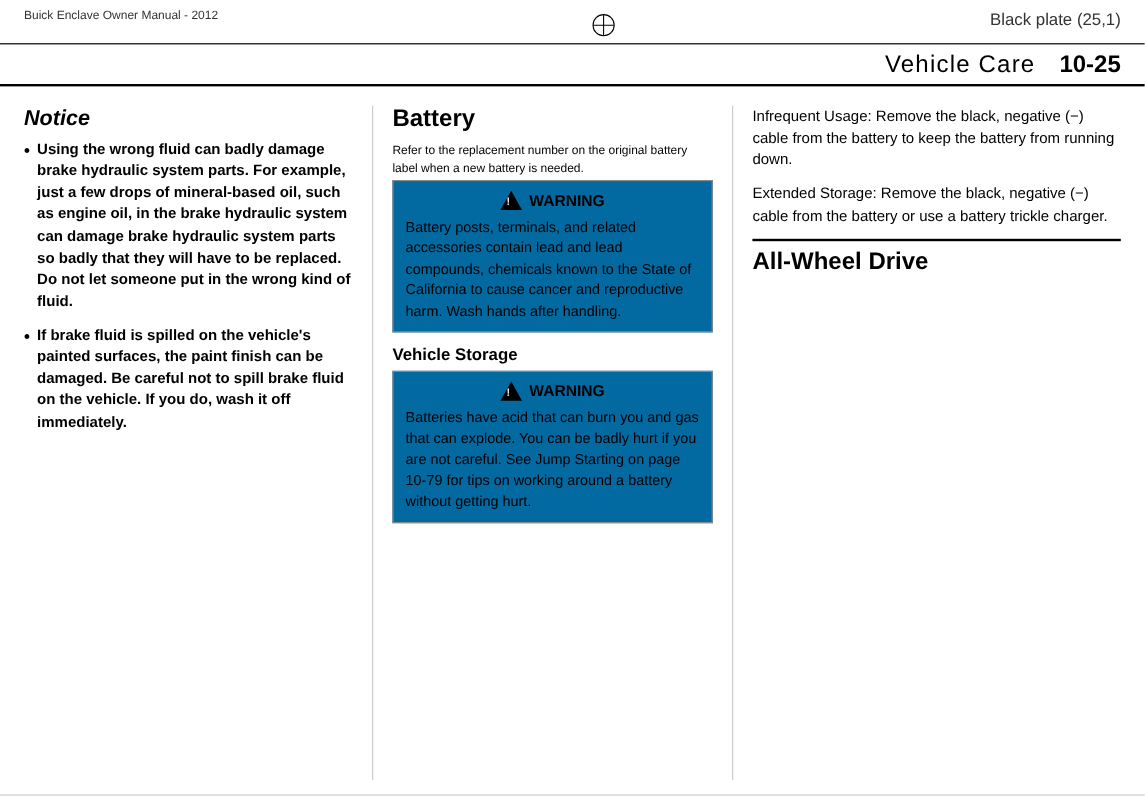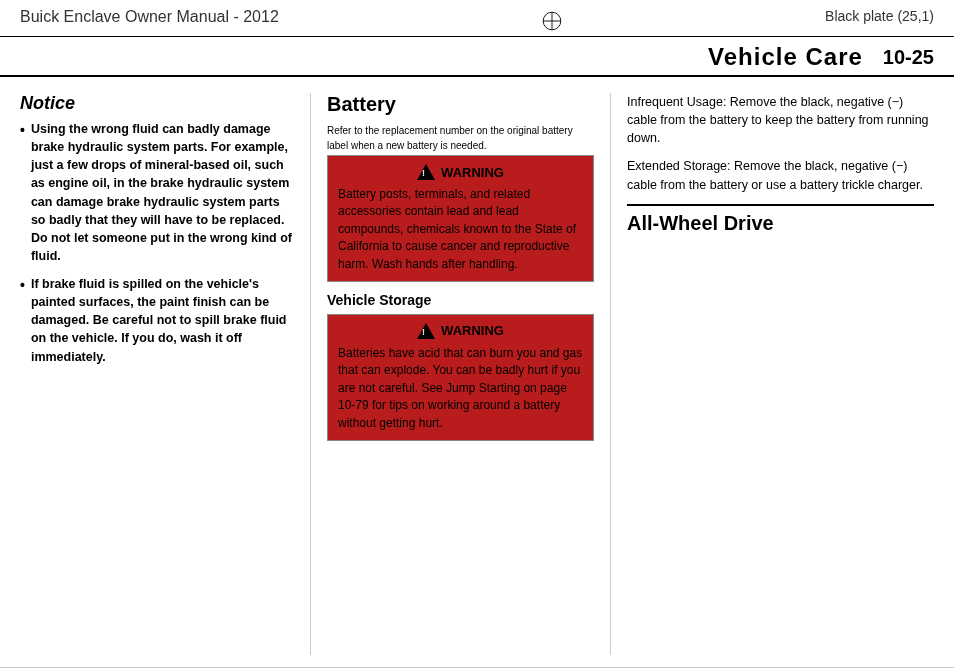--- a/index.html
+++ b/index.html
@@ -15,21 +15,21 @@
 
     
     .page-header {
       display: flex;
       justify-content: space-between;
       align-items: flex-start;
       padding: 8px 20px 4px 20px;
       border-bottom: 1px solid #000;
     }
     .header-left {
-      font-size: 16px;
+      font-size: 10px;
       color: #333;
     }
     .header-center {
       display: flex;
       flex-direction: column;
       align-items: center;
       padding-top: 2px;
     }
     .header-center .circle-cross {
       width: 22px;
@@ -43,22 +43,22 @@
 
     
     .page-title-bar {
       display: flex;
       justify-content: flex-end;
       align-items: center;
       padding: 6px 20px 4px 20px;
       border-bottom: 2px solid #000;
     }
     .page-title-text {
-      font-size: 24px;
-      font-weight: bold;
+      font-size: 20px;
+      font-weight: normal;
       letter-spacing: 1px;
     }
     .page-number {
       font-size: 20px;
       font-weight: bold;
       margin-left: 20px;
     }
 
     
     .content-area {
@@ -120,21 +120,21 @@
     }
 
     .section-text {
       font-size: 10px;
       line-height: 1.45;
       margin-bottom: 2px;
     }
 
     .warning-box {
       border: 1.5px solid #888;
-      background: #b91c1c;
+      background: #0369a1;
       padding: 8px 10px;
       margin-bottom: 10px;
     }
 
     .warning-header {
       display: flex;
       align-items: center;
       justify-content: center;
       margin-bottom: 6px;
       font-size: 13px;

